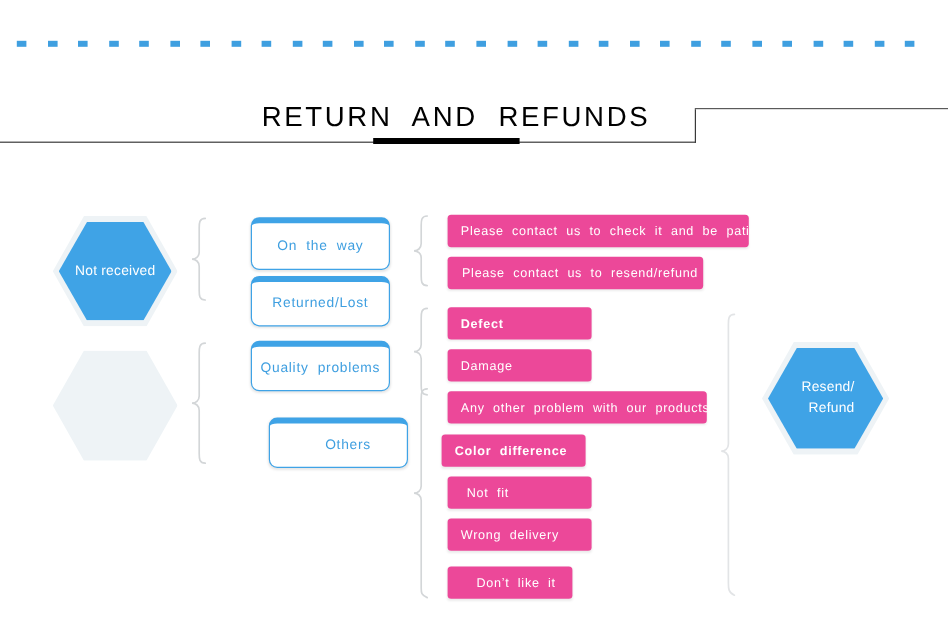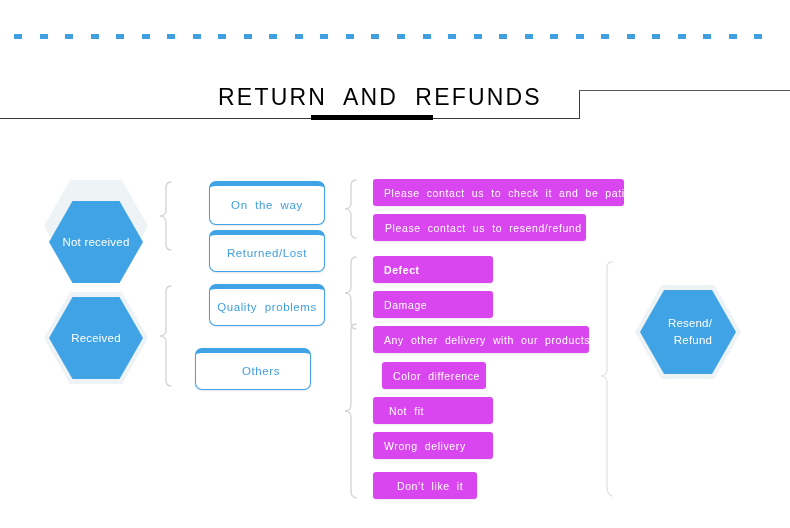--- a/index.html
+++ b/index.html
@@ -131,21 +131,21 @@
     color: #3f9fe0;
     font-size: 11.5px;
     letter-spacing: 0.6px;
     white-space: pre;
     text-align: center;
   }
 
   
   .fill-box {
     position: absolute;
-    background: #d946ef;
+    background: #ec4899;
     border-radius: 3px;
     display: flex;
     align-items: center;
     box-sizing: border-box;
     padding-left: 11px;
     box-shadow: 0 1px 2px rgba(0,0,0,0.08);
   }
   .fill-label {
     color: #ffffff;
     font-size: 10.5px;
@@ -201,28 +201,25 @@
 
   <div id="title-block">
     <div id="page-title">RETURN  AND  REFUNDS</div>
   </div>
   <div id="rule-left"></div>
   <div id="rule-bold"></div>
   <div id="rule-step"></div>
   <div id="rule-right"></div>
 
   <div class="hex-halo" style="left:44px; top:180px; width:104px; height:92px;"></div>
-  <div class="hex" style="left:49px; top:185px; width:94px; height:82px;margin-top:16px;">
+  <div class="hex" style="left:49px; top:185px; width:94px; height:82px;">
     <span class="hex-label">Not  received</span>
   </div>
 
   <div class="hex-halo" style="left:44px; top:292px; width:104px; height:92px;"></div>
-  <div class="hex" style="left:49px; top:297px; width:94px; height:82px;">
-    <span class="hex-label">Received</span>
-  </div>
 
   <div class="brace" style="left:158px; top:180px; width:16px; height:72px;">
     <svg width="16" height="72" viewBox="0 0 16 72">
       <path d="M13 2 C8 2 8 6 8 10 L8 30 C8 34 5 36 2 36 C5 36 8 38 8 42 L8 62 C8 66 8 70 13 70" fill="none" stroke="#d3d6d8" stroke-width="1.4" stroke-linecap="round"></path>
     </svg>
   </div>
 
   <div class="brace" style="left:158px; top:284px; width:16px; height:104px;">
     <svg width="16" height="104" viewBox="0 0 16 104">
       <path d="M13 2 C8 2 8 6 8 10 L8 46 C8 50 5 52 2 52 C5 52 8 54 8 58 L8 94 C8 98 8 102 13 102" fill="none" stroke="#d3d6d8" stroke-width="1.4" stroke-linecap="round"></path>
@@ -231,21 +228,21 @@
 
   <div class="stage-box" style="left:209px; top:181px; width:116px; height:44px;">
     <span class="stage-label">On  the  way</span>
   </div>
   <div class="stage-box" style="left:209px; top:230px; width:116px; height:42px;">
     <span class="stage-label">Returned/Lost</span>
   </div>
   <div class="stage-box" style="left:209px; top:284px; width:116px; height:42px;">
     <span class="stage-label">Quality  problems</span>
   </div>
-  <div class="stage-box" style="left:195px; top:348px; width:116px; height:42px;align-items:center;">
+  <div class="stage-box" style="left:224px; top:348px; width:116px; height:42px;align-items:center;">
     <span class="stage-label" style="padding-left:16px;">Others</span>
   </div>
 
   <div class="brace" style="left:343px; top:178px; width:16px; height:62px;">
     <svg width="16" height="62" viewBox="0 0 16 62">
       <path d="M13 2 C8 2 8 6 8 10 L8 25 C8 29 5 31 2 31 C5 31 8 33 8 37 L8 52 C8 56 8 60 13 60" fill="none" stroke="#d3d6d8" stroke-width="1.4" stroke-linecap="round"></path>
     </svg>
   </div>
   <div class="brace" style="left:343px; top:255px; width:16px; height:76px;">
     <svg width="16" height="76" viewBox="0 0 16 76">
@@ -264,23 +261,23 @@
   <div class="fill-box" style="left:373px; top:214px; width:213px; height:27px;padding-left:12px;">
     <span class="fill-label">Please  contact  us  to  resend/refund</span>
   </div>
   <div class="fill-box" style="left:373px; top:256px; width:120px; height:27px;font-weight:bold;">
     <span class="fill-label">Defect</span>
   </div>
   <div class="fill-box" style="left:373px; top:291px; width:120px; height:27px;">
     <span class="fill-label">Damage</span>
   </div>
   <div class="fill-box" style="left:373px; top:326px; width:216px; height:27px;">
-    <span class="fill-label">Any  other  delivery  with  our  products</span>
-  </div>
-  <div class="fill-box" style="left:382px; top:362px; width:104px; height:27px;">
+    <span class="fill-label">Any  other  problem  with  our  products</span>
+  </div>
+  <div class="fill-box" style="left:368px; top:362px; width:120px; height:27px;font-weight:bold;">
     <span class="fill-label">Color  difference</span>
   </div>
   <div class="fill-box" style="left:373px; top:397px; width:120px; height:27px;padding-left:16px;">
     <span class="fill-label">Not  fit</span>
   </div>
   <div class="fill-box" style="left:373px; top:432px; width:120px; height:27px;">
     <span class="fill-label">Wrong  delivery</span>
   </div>
   <div class="fill-box" style="left:373px; top:472px; width:104px; height:27px;padding-left:24px;">
     <span class="fill-label">Donʼt  like  it</span>

